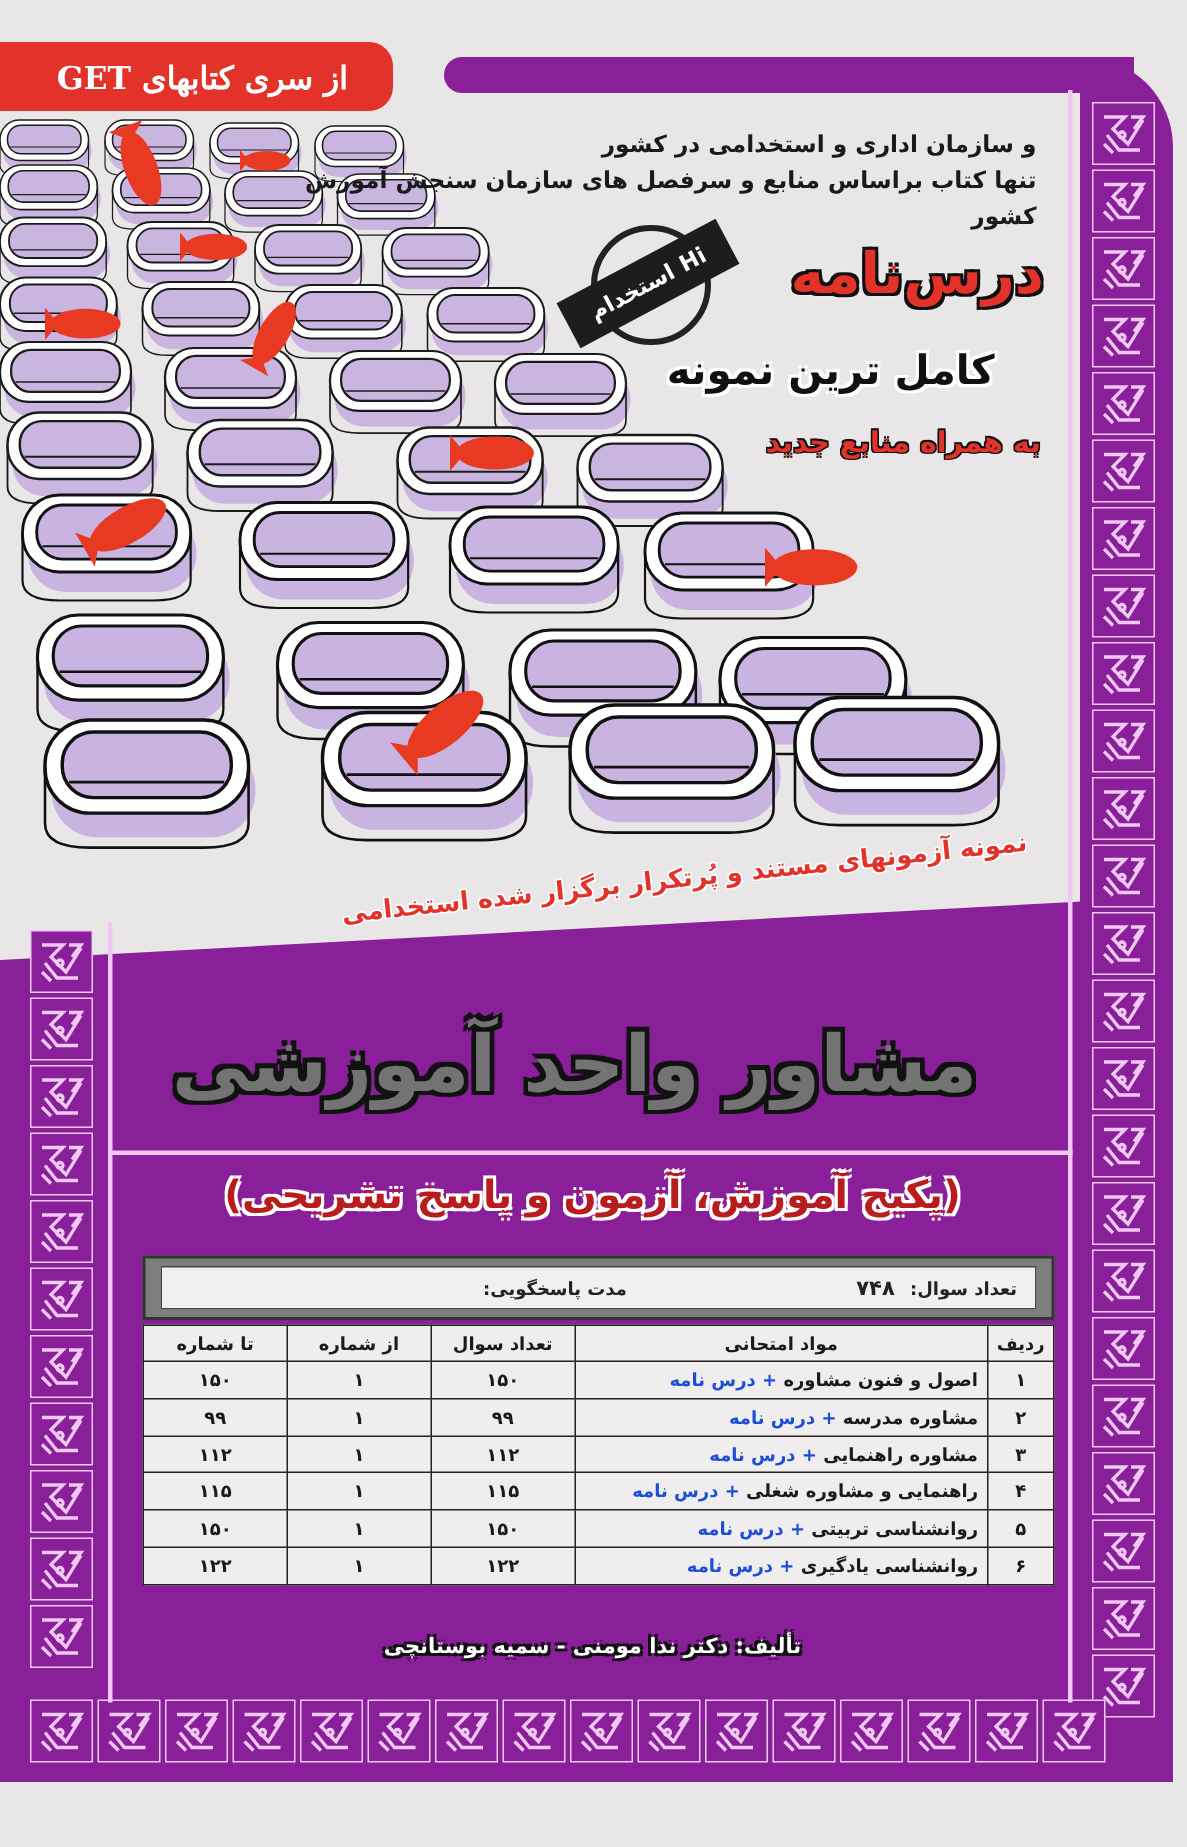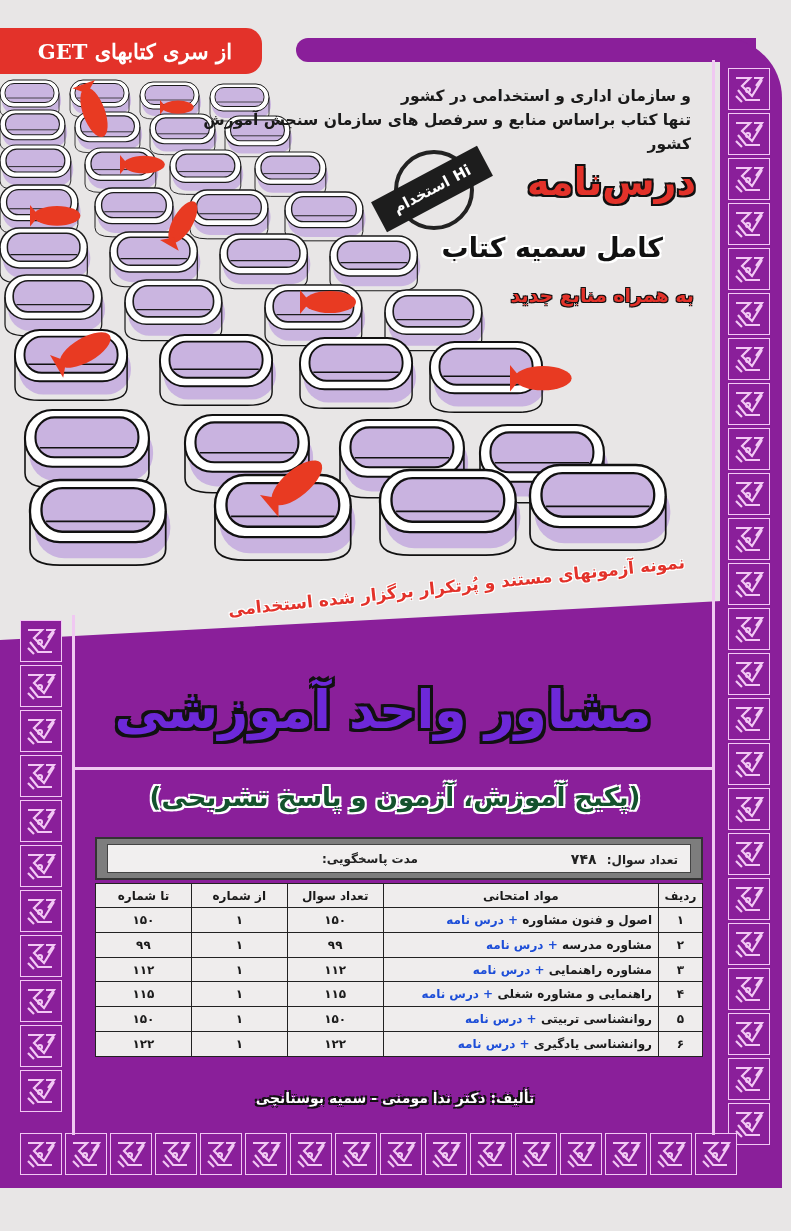--- a/index.html
+++ b/index.html
@@ -97,26 +97,26 @@
 
   .red-diag {
     position: absolute; left: 228px; top: 600px; direction: rtl;
     color: #e3322a; font-weight: bold; font-size: 17px;
     transform: rotate(-6deg); transform-origin: left;
     text-shadow: -1px -1px 0 #fff, 1px -1px 0 #fff, -1px 1px 0 #fff, 1px 1px 0 #fff;
     white-space: nowrap;
   }
   .main-title {
     position: absolute; left: 75px; top: 680px; width: 616px; text-align: center; direction: rtl;
-    font-size: 52px; font-weight: bold; color: #6d28d9;
+    font-size: 52px; font-weight: bold; color: #737373;
     text-shadow: -3px -3px 0 #111, 3px -3px 0 #111, -3px 3px 0 #111, 3px 3px 0 #111, 0 3px 0 #111, 3px 0 0 #111;
   }
   .package-title {
     position: absolute; left: 75px; top: 782px; width: 640px; text-align: center; direction: rtl;
-    font-size: 26px; font-weight: bold; color: #14532d;
+    font-size: 26px; font-weight: bold; color: #b91c1c;
     text-shadow: -2px -2px 0 #fff, 2px -2px 0 #fff, -2px 2px 0 #fff, 2px 2px 0 #fff;
   }
 
   .info-box {
     position: absolute; left: 95px; top: 837px; width: 608px; height: 43px;
     background: #7d7d7d; border: 2px solid #333; padding: 5px 10px;
   }
   .info-inner {
     width: 100%; height: 100%; background: #f1efef; border: 1px solid #444;
     display: flex; direction: rtl; align-items: center; padding: 0 12px;
@@ -802,21 +802,21 @@
 
   <div class="stamp">
     <div class="ring"></div>
     <div class="label">
       <span>Hi</span>
       <span>استخدام</span>
     </div>
   </div>
 
   <div class="title-red">درس‌نامه</div>
-  <div class="title-black">کامل سمیه کتاب</div>
+  <div class="title-black">کامل ترین نمونه</div>
   <div class="title-sub">به همراه منابع جدید</div>
 
   <div class="red-diag">نمونه آزمونهای مستند و پُرتکرار برگزار شده استخدامی</div>
   <div class="main-title">مشاور واحد آموزشی</div>
   <div class="package-title">(پکیج آموزش، آزمون و پاسخ تشریحی)</div>
 
   <div class="info-box">
     <div class="info-inner">
       <div class="count">
         <span>تعداد سوال:</span>

